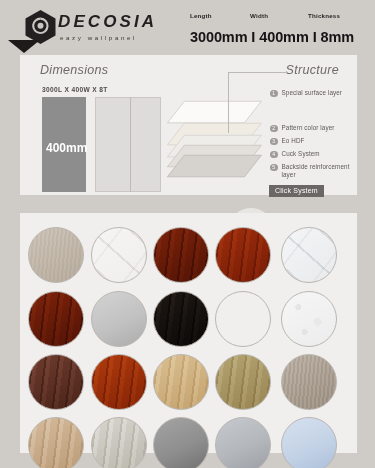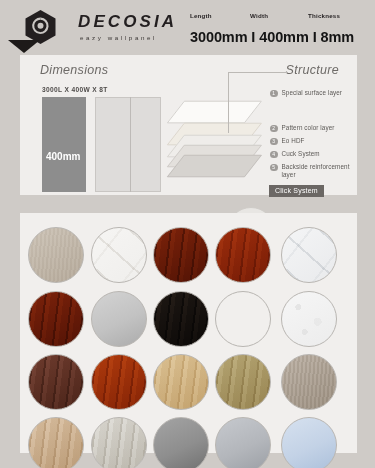--- a/index.html
+++ b/index.html
@@ -7,21 +7,21 @@
     width:375px;height:468px;overflow:hidden;
     background:#cfcbc7;
     font-family:"Liberation Sans", sans-serif;
     position:relative;
   }
   
   #header{
     position:absolute;left:0;top:0;width:375px;height:52px;
     background:#cfcbc7;
   }
-  #logo-block{position:absolute;left:24px;top:9px;display:flex;align-items:center;gap:21px;}
+  #logo-block{position:absolute;left:24px;top:9px;display:flex;align-items:center;gap:1px;}
   .hexmark{width:33px;height:36px;position:relative;}
   #brand-text{display:flex;flex-direction:column;justify-content:center;}
   #brand-name{
     font-size:17px;font-weight:bold;letter-spacing:3.1px;color:#231f20;
     font-style:italic;line-height:18px;
   }
   #brand-tag{
     font-size:6.2px;letter-spacing:2.6px;color:#3a3634;line-height:9px;
     margin-top:2px;padding-left:2px;
   }
@@ -54,21 +54,21 @@
   }
   #dim-code{
     position:absolute;left:22px;top:31px;font-size:6.6px;font-weight:bold;
     color:#4e4b49;letter-spacing:.35px;
   }
   #dim-board-dark{
     position:absolute;left:22px;top:42px;width:44px;height:95px;
     background:#8d8d8d;
   }
   #dim-board-label{
-    position:absolute;left:26px;top:96px;font-size:10px;font-weight:bold;color:#ffffff;
+    position:absolute;left:26px;top:86px;font-size:12px;font-weight:bold;color:#ffffff;
   }
   #dim-board-light{
     position:absolute;left:75px;top:42px;width:66px;height:95px;
     background:#dedcda;border:1px solid #c9c6c3;box-sizing:border-box;
   }
   #dim-board-seam{
     position:absolute;left:110px;top:42px;width:1px;height:95px;background:#bdbab7;
   }
   
   #stack{position:absolute;left:150px;top:36px;width:105px;height:100px;}

